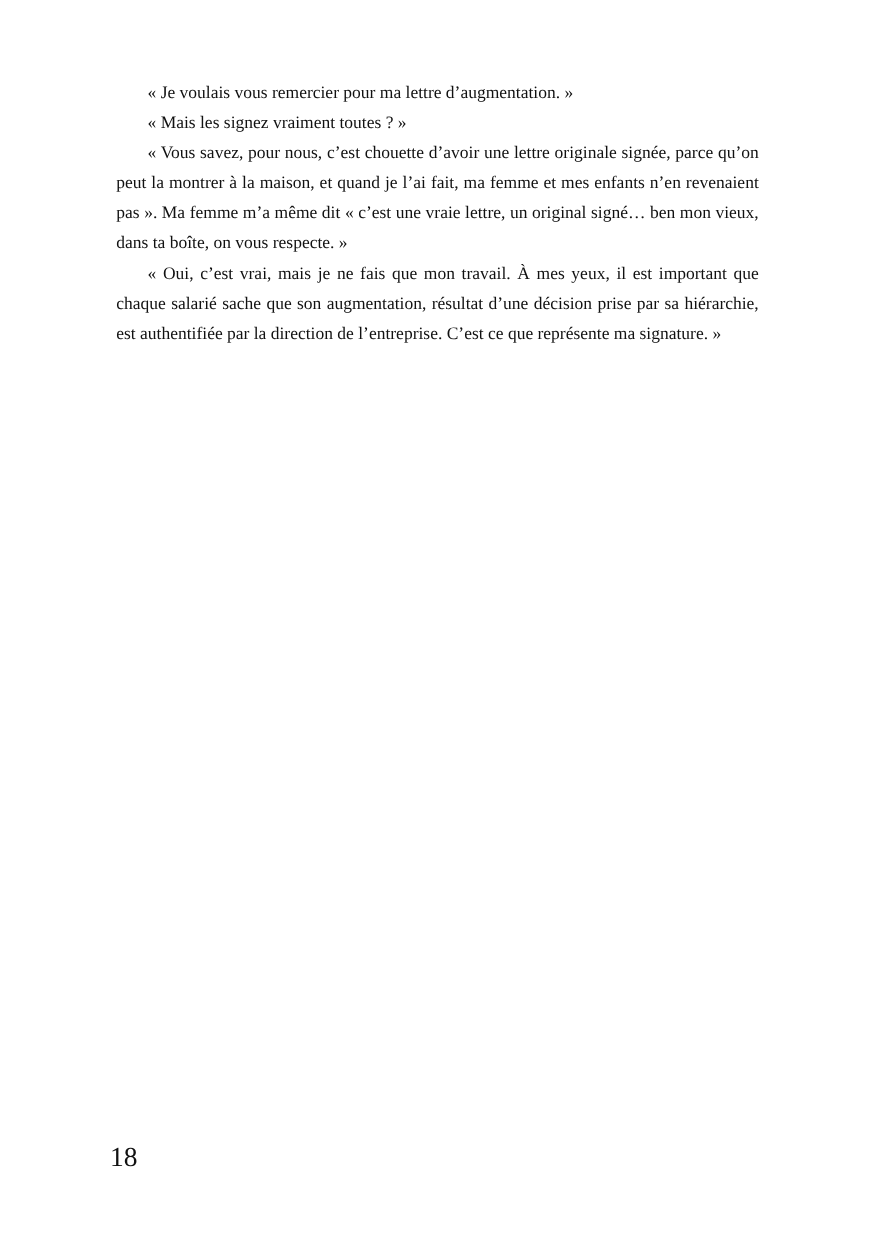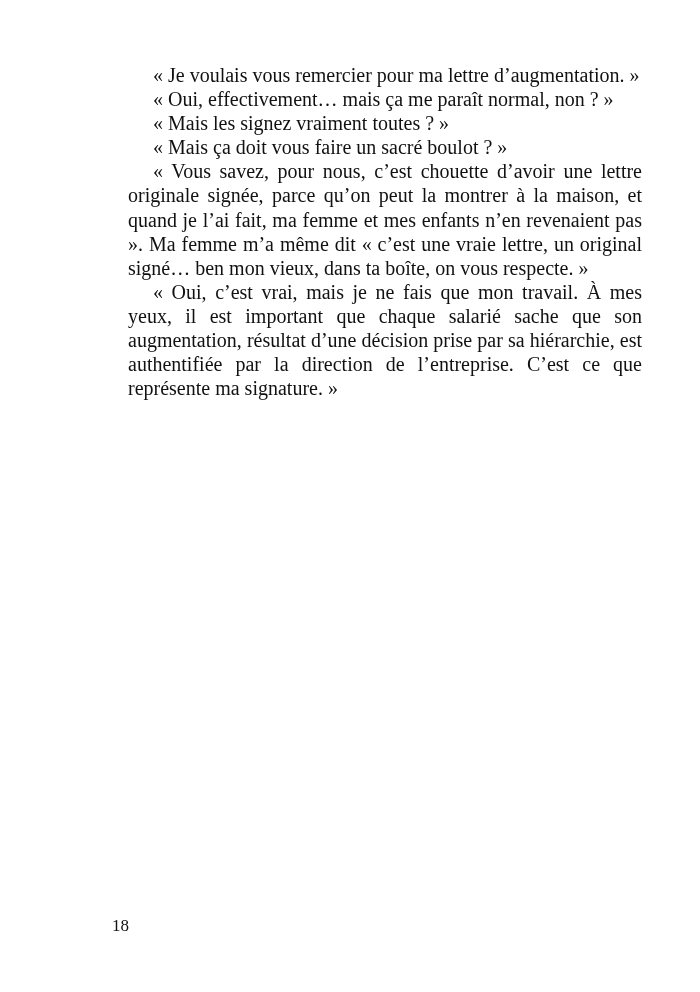--- a/index.html
+++ b/index.html
@@ -20,50 +20,47 @@
       width: 700px;
       height: 992px;
       background: #ffffff;
     }
     .text-block {
       position: absolute;
       left: 93px;
       top: 63px;
       width: 514px;
       font-family: "Liberation Serif", "DejaVu Serif", serif;
-      font-size: 20px;
+      font-size: 14px;
       line-height: 24.1px;
       color: #111111;
-      margin-left: 35px;
     }
     .para {
       margin: 0;
       text-align: justify;
       text-indent: 25px;
       hyphens: none;
     }
     .para.last-left {
       text-align-last: left;
     }
     .page-number {
       position: absolute;
-      left: 112px;
+      left: 88px;
       top: 914px;
       font-family: "Liberation Serif", "DejaVu Serif", serif;
-      font-size: 17px;
+      font-size: 22px;
       line-height: 24px;
       color: #111111;
     }
   </style>
 </head>
 <body>
 
 <div class="page">
   <div class="text-block">
     <p class="para last-left">« Je voulais vous remercier pour ma lettre d’augmentation. »</p>
-    <p class="para last-left">« Oui, effectivement… mais ça me paraît normal, non ? »</p>
     <p class="para last-left">« Mais les signez vraiment toutes ? »</p>
-    <p class="para last-left">« Mais ça doit vous faire un sacré boulot ? »</p>
     <p class="para last-left">« Vous savez, pour nous, c’est chouette d’avoir une lettre originale signée, parce qu’on peut la montrer à la maison, et quand je l’ai fait, ma femme et mes enfants n’en revenaient pas ». Ma femme m’a même dit « c’est une vraie lettre, un original signé… ben mon vieux, dans ta boîte, on vous respecte. »</p>
     <p class="para last-left">« Oui, c’est vrai, mais je ne fais que mon travail. À mes yeux, il est important que chaque salarié sache que son augmentation, résultat d’une décision prise par sa hiérarchie, est authentifiée par la direction de l’entreprise. C’est ce que représente ma signature. »</p>
   </div>
   <div class="page-number">18</div>
 </div>
 
 </body></html>

